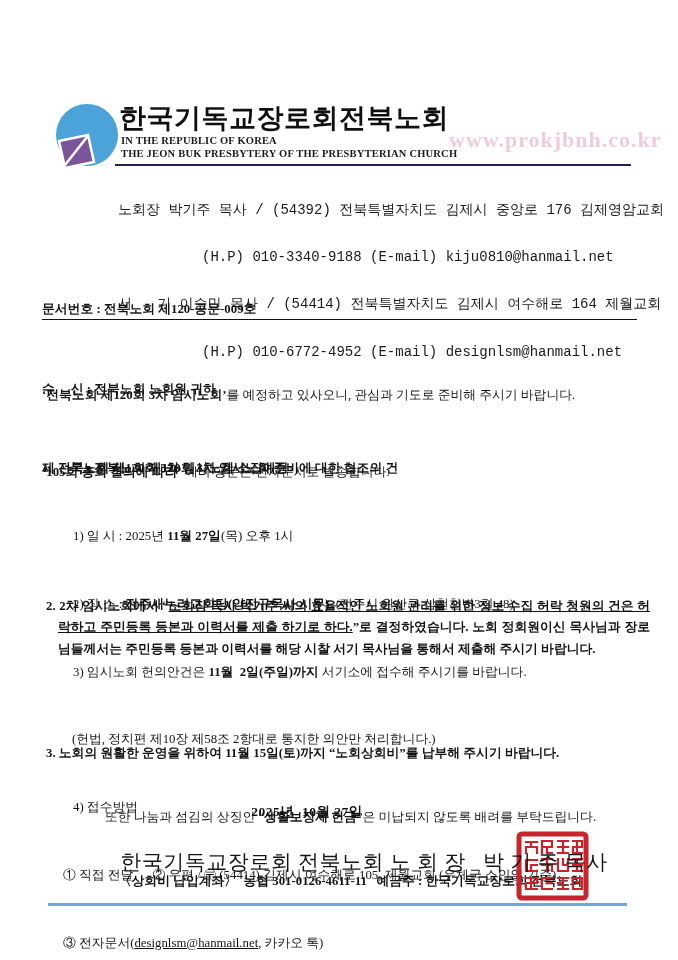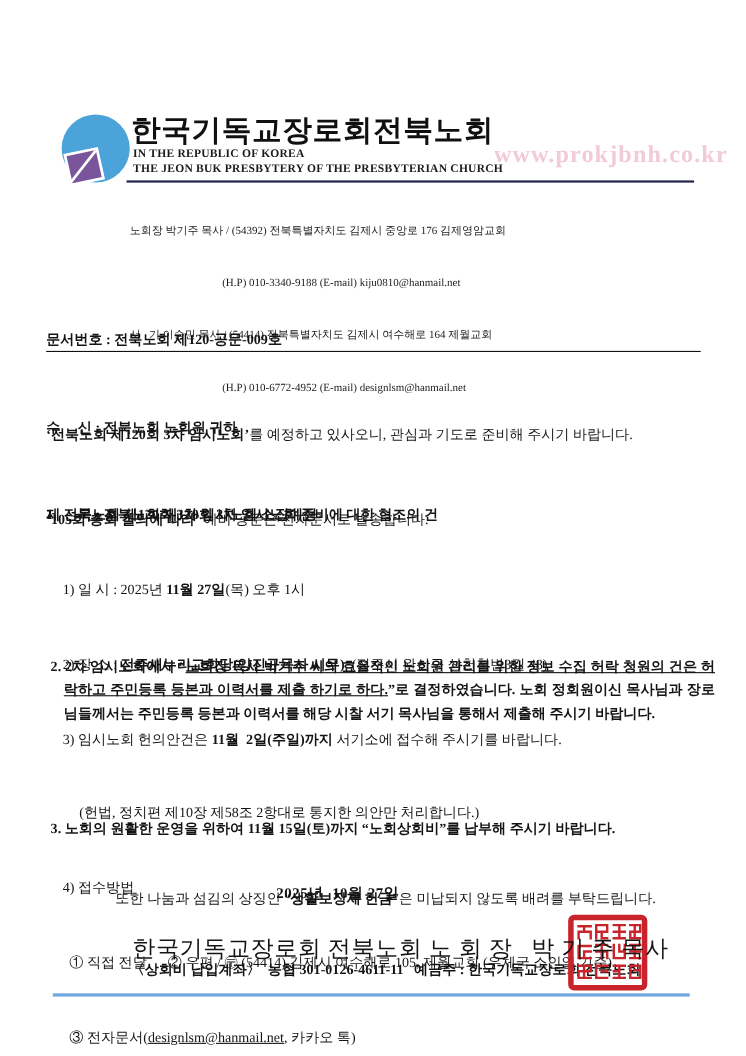--- a/index.html
+++ b/index.html
@@ -15,31 +15,31 @@
 
   
   .logo{left:54px;top:103px;width:66px;height:68px;}
   .org-title{
     left:119px;top:100px;font-size:27px;font-weight:bold;letter-spacing:.5px;
     font-family:"Liberation Sans","DejaVu Sans",sans-serif;color:#101010;
   }
   .org-en{left:121px;top:134px;font-size:10.5px;font-weight:bold;line-height:13px;color:#1b1b1b;letter-spacing:.2px;}
   .website{left:449px;top:127px;font-size:22px;font-weight:bold;letter-spacing:1px;color:#f2cbd9;}
   .header-rule{left:115px;top:164px;width:516px;height:0;border-top:2px solid #232350;}
-  .contacts{left:118px;top:171px;font-size:10px;line-height:15.8px;color:#1a1a1a;}
+  .contacts{left:118px;top:171px;font-size:14px;line-height:15.8px;color:#1a1a1a;font-family:Liberation Mono, monospace;}
   .contacts .ind{padding-left:84px;}
 
   
   .docinfo{left:42px;top:243px;font-size:12.8px;font-weight:bold;line-height:26.5px;}
   .divider{left:42px;top:319px;width:595px;height:0;border-top:1.6px solid #111;}
 
   .intro{left:42px;top:332px;width:600px;font-size:12.8px;line-height:25.5px;}
 
   .sec1{left:42px;top:412px;width:600px;font-size:12.8px;line-height:22.6px;}
-  .sec1 .it{margin-left:15px;}
+  .sec1 .it{margin-left:31px;}
   .sec1 .it2{margin-left:30px;}
   .sec1 .it3{margin-left:21px;}
 
   .sec2{left:46px;top:596px;width:592px;font-size:12.8px;line-height:21.4px;
         text-align:justify;padding-left:12px;text-indent:-12px;}
 
   .sec3{left:46px;top:700px;width:592px;font-size:12.8px;line-height:21.4px;}
   .sec3 .ind2{margin-left:17px;text-align:center;}
 
   .date{left:0;top:803px;width:614px;text-align:center;font-size:13.5px;letter-spacing:.5px;}

